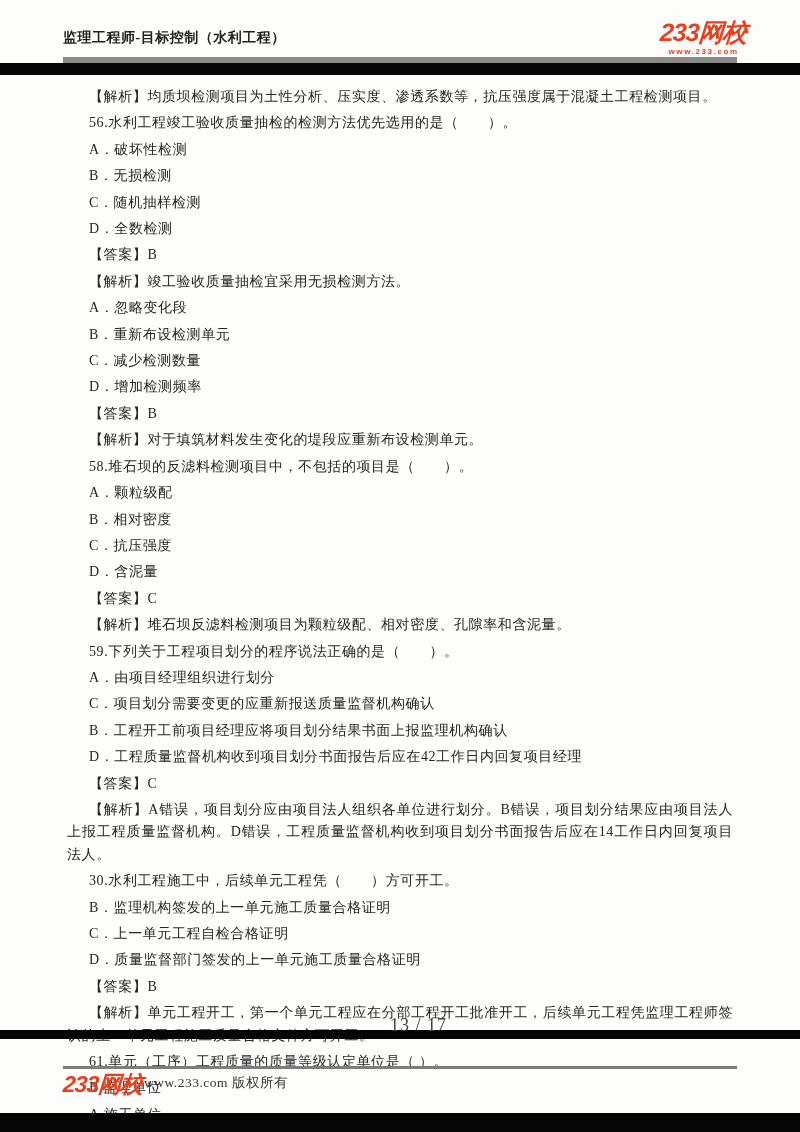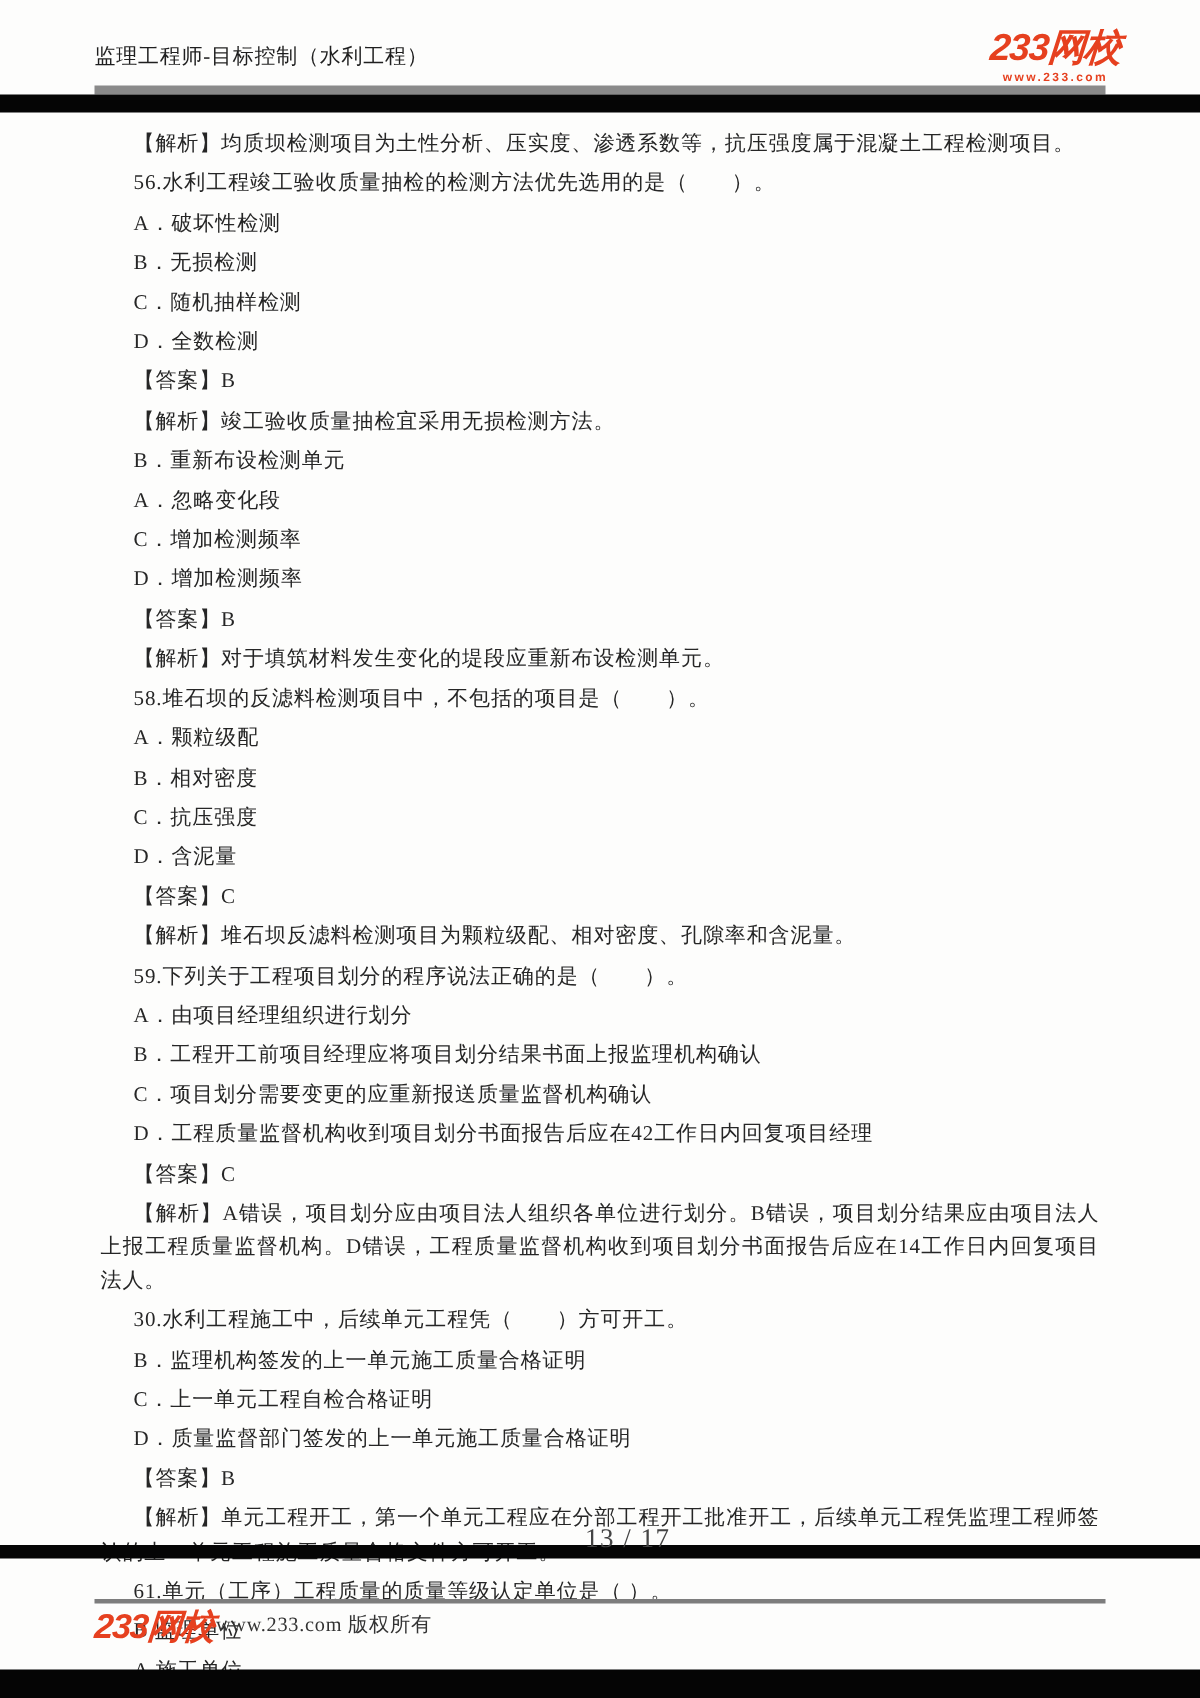--- a/index.html
+++ b/index.html
@@ -4,21 +4,21 @@
 <style>
   html,body{margin:0;padding:0;background:#e9e9e9;}
   .page{
     position:relative;width:800px;height:1132px;margin:0 auto;
     background:#fdfdfc;overflow:hidden;
     font-family:"Liberation Serif","DejaVu Serif",serif;
   }
   
   .header-title{
     position:absolute;left:63px;top:29px;
-    font-size:14px;font-weight:normal;color:#1f1f1f;letter-spacing:.5px;
+    font-size:14px;font-weight:bold;color:#1f1f1f;letter-spacing:.5px;
   }
   .logo{position:absolute;right:53px;top:20px;text-align:center;}
   .logo-main{
     font-family:"Liberation Sans","DejaVu Sans",sans-serif;
     font-size:25px;font-weight:bold;font-style:italic;
     letter-spacing:-1px;line-height:1;transform:skewX(-4deg);
   }
   .logo-sub{
     font-family:"Liberation Sans","DejaVu Sans",sans-serif;
     font-size:8px;font-weight:bold;letter-spacing:1.6px;margin-top:2px;
@@ -66,37 +66,37 @@
 
   <div class="content">
       <p>【解析】均质坝检测项目为土性分析、压实度、渗透系数等，抗压强度属于混凝土工程检测项目。</p>
       <p>56.水利工程竣工验收质量抽检的检测方法优先选用的是（　　）。</p>
       <p>A．破坏性检测</p>
       <p>B．无损检测</p>
       <p>C．随机抽样检测</p>
       <p>D．全数检测</p>
       <p>【答案】B</p>
       <p>【解析】竣工验收质量抽检宜采用无损检测方法。</p>
+      <p>A．忽略变化段</p>
       <p>B．重新布设检测单元</p>
-      <p>A．忽略变化段</p>
-      <p>C．增加检测频率</p>
+      <p>C．减少检测数量</p>
       <p>D．增加检测频率</p>
       <p>【答案】B</p>
       <p>【解析】对于填筑材料发生变化的堤段应重新布设检测单元。</p>
       <p>58.堆石坝的反滤料检测项目中，不包括的项目是（　　）。</p>
       <p>A．颗粒级配</p>
       <p>B．相对密度</p>
       <p>C．抗压强度</p>
       <p>D．含泥量</p>
       <p>【答案】C</p>
       <p>【解析】堆石坝反滤料检测项目为颗粒级配、相对密度、孔隙率和含泥量。</p>
       <p>59.下列关于工程项目划分的程序说法正确的是（　　）。</p>
       <p>A．由项目经理组织进行划分</p>
+      <p>C．项目划分需要变更的应重新报送质量监督机构确认</p>
       <p>B．工程开工前项目经理应将项目划分结果书面上报监理机构确认</p>
-      <p>C．项目划分需要变更的应重新报送质量监督机构确认</p>
       <p>D．工程质量监督机构收到项目划分书面报告后应在42工作日内回复项目经理</p>
       <p>【答案】C</p>
       <p>【解析】A错误，项目划分应由项目法人组织各单位进行划分。B错误，项目划分结果应由项目法人上报工程质量监督机构。D错误，工程质量监督机构收到项目划分书面报告后应在14工作日内回复项目法人。</p>
       <p>30.水利工程施工中，后续单元工程凭（　　）方可开工。</p>
       <p>B．监理机构签发的上一单元施工质量合格证明</p>
       <p>C．上一单元工程自检合格证明</p>
       <p>D．质量监督部门签发的上一单元施工质量合格证明</p>
       <p>【答案】B</p>
       <p>【解析】单元工程开工，第一个单元工程应在分部工程开工批准开工，后续单元工程凭监理工程师签认的上一单元工程施工质量合格文件方可开工。</p>
       <p>61.单元（工序）工程质量的质量等级认定单位是（ ）。</p>

